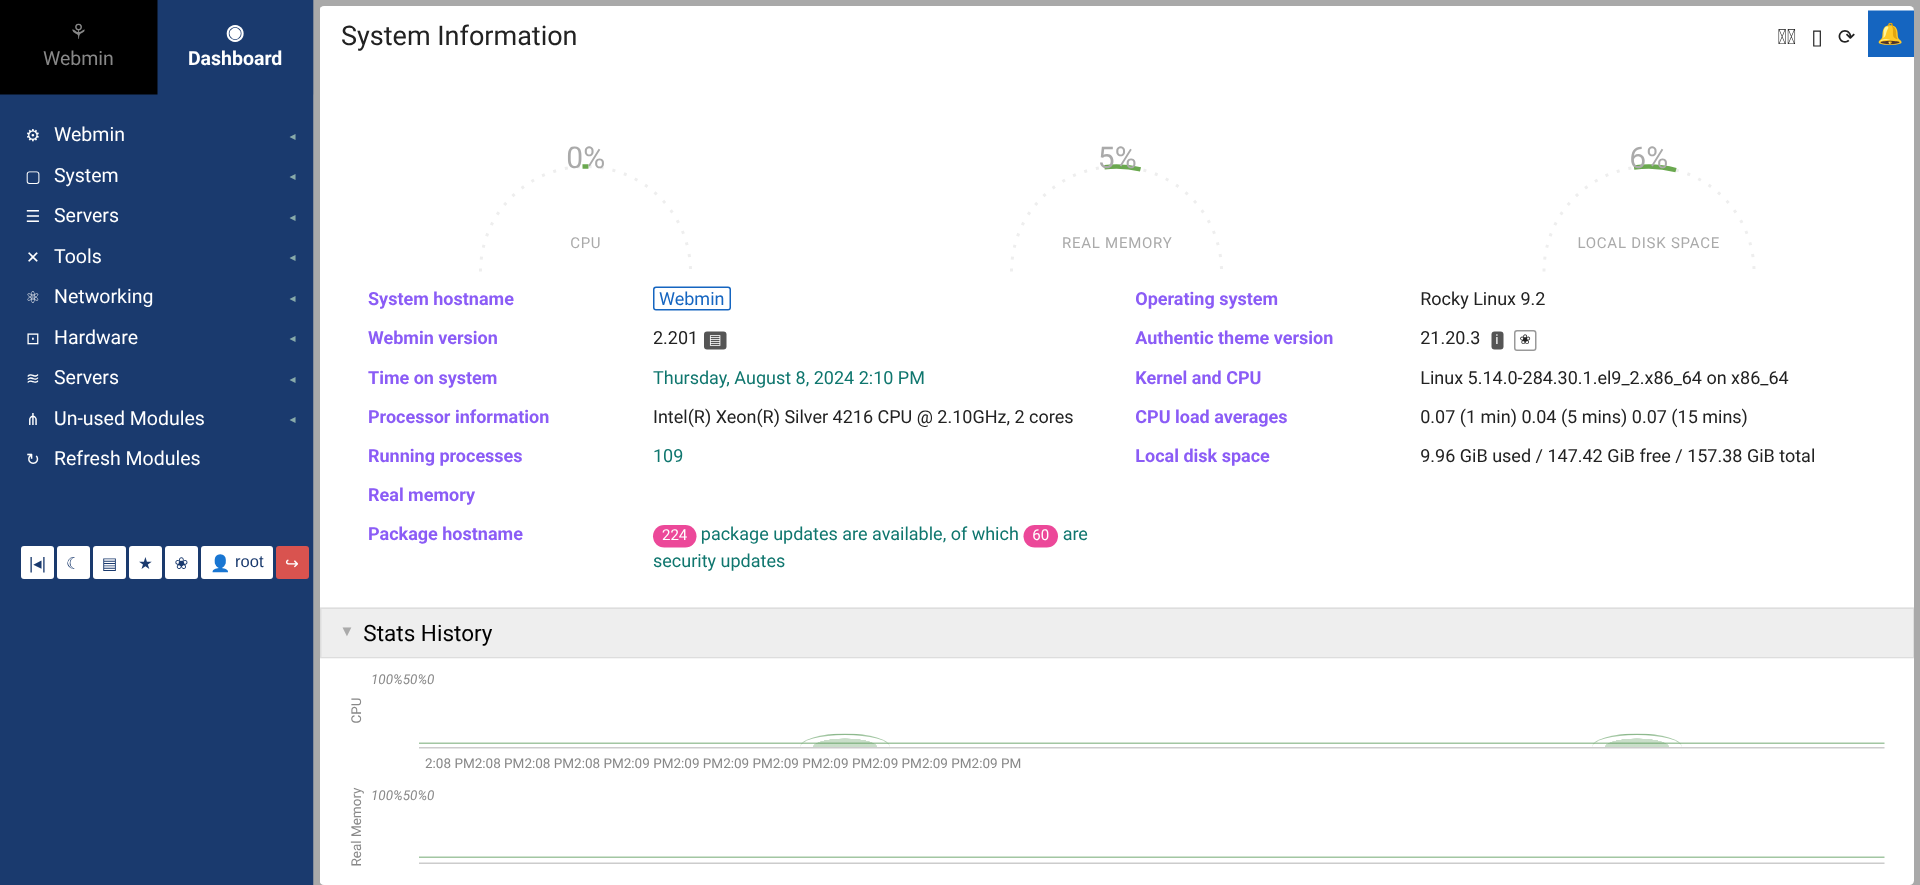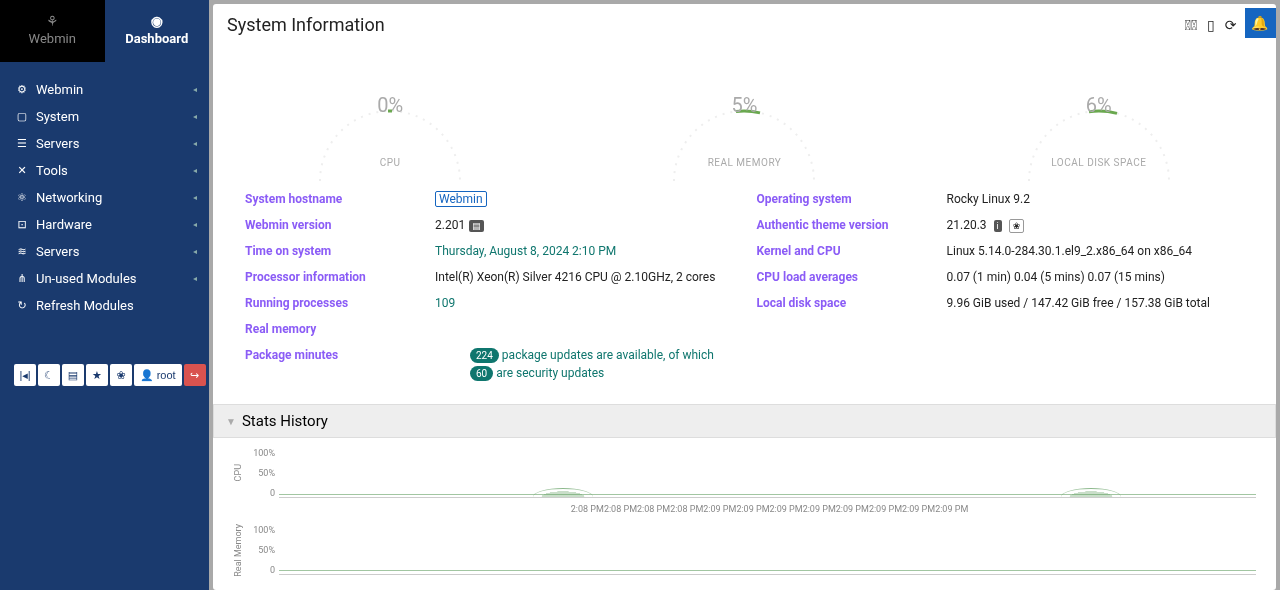--- a/index.html
+++ b/index.html
@@ -39,33 +39,33 @@
     .gauge-label { font-size: 10px; color: #aaa; letter-spacing: 0.5px; margin-top: -4px; }
     
     .info-grid { display: flex; padding: 8px 20px 14px; }
     .info-col { flex: 1; }
     .info-row { display: flex; padding: 4px 0; line-height: 1.5; }
     .info-label { width: 190px; font-weight: bold; font-size: 12px; color: #8b5cf6; margin-left: 12px; }
     .info-value { flex: 1; font-size: 12px; color: #222; }
     .info-value .link { color: #0f766e; }
     .info-value .boxed { border: 1px solid #1565c0; padding: 0 3px; border-radius: 2px; color: #1565c0; }
     .badge { display: inline-block; border-radius: 8px; padding: 0 6px; font-size: 10px; color: #fff; }
-    .badge-red { background: #0f766e; margin-left: 35px; }
+    .badge-red { background: #ec4899; }
     .mini-icon { background: #555; color: #fff; font-size: 9px; padding: 1px 3px; border-radius: 2px; margin-left: 4px; }
     
     .stats-panel { margin: 4px 0; }
     .stats-header { background: #eee; border: 1px solid #ddd; padding: 7px 12px; font-size: 15px; display: flex; align-items: center; }
     .stats-header .chev { color: #aaa; font-size: 10px; margin-right: 6px; }
     .stats-body { background: #fff; padding: 10px 20px; }
     
     .chart-row { display: flex; align-items: center; margin-bottom: 6px; }
     .chart-ylabel { writing-mode: vertical-rl; transform: rotate(180deg); font-size: 9px; color: #888; width: 14px; text-align: center; }
-    .chart-yaxis { width: 32px; display: flex; flex-direction: column; justify-content: space-between; height: 50px; font-size: 9px; color: #888; text-align: right; padding-right: 4px; }
+    .chart-yaxis { width: 32px; display: flex; flex-direction: row; justify-content: space-between; height: 50px; font-size: 9px; color: #888; text-align: right; padding-right: 4px; font-style: italic; }
     .chart-area { flex: 1; height: 50px; position: relative; border-bottom: 1px solid #ccc; }
-    .chart-xaxis { display: flex; justify-content: center; padding-left: 50px; font-size: 9px; color: #888; margin-top: 2px; }
+    .chart-xaxis { display: flex; justify-content: flex-start; padding-left: 50px; font-size: 9px; color: #888; margin-top: 2px; }
     .hump { position: absolute; bottom: 0; height: 9px; width: 60px; background: radial-gradient(ellipse at 50% 100%, rgba(100,160,100,0.35) 0%, rgba(100,160,100,0.35) 50%, transparent 51%); border-top: 1px solid rgba(100,160,100,0.6); border-radius: 50% 50% 0 0 / 100% 100% 0 0; }
     .line-flat { position: absolute; bottom: 2px; left: 0; right: 0; border-top: 1px solid rgba(100,160,100,0.6); }
 
     ::-webkit-scrollbar { width: 14px; }
     ::-webkit-scrollbar-track { background: #f0f0f0; }
     ::-webkit-scrollbar-thumb { background: #c0c0c0; }
   </style>
 </head>
 <body>
 
@@ -205,21 +205,21 @@
             <div class="info-value">Intel(R) Xeon(R) Silver 4216 CPU @ 2.10GHz, 2 cores</div>
           </div>
         <div class="info-row">
             <div class="info-label">Running processes</div>
             <div class="info-value"><span class="link">109</span></div>
           </div>
         <div class="info-row">
             <div class="info-label">Real memory</div>
           </div>
         <div class="info-row">
-            <div class="info-label">Package minutes</div>
+            <div class="info-label">Package hostname</div>
             <div class="info-value"><span class="badge badge-red">224</span> <span class="link">package updates are available, of which</span> <span class="badge badge-red">60</span> <span class="link">are security updates</span></div>
           </div>
       </div>
       <div class="info-col">
         <div class="info-row">
             <div class="info-label">Operating system</div>
             <div class="info-value">Rocky Linux 9.2</div>
           </div>
         <div class="info-row">
             <div class="info-label">Authentic theme version</div>

